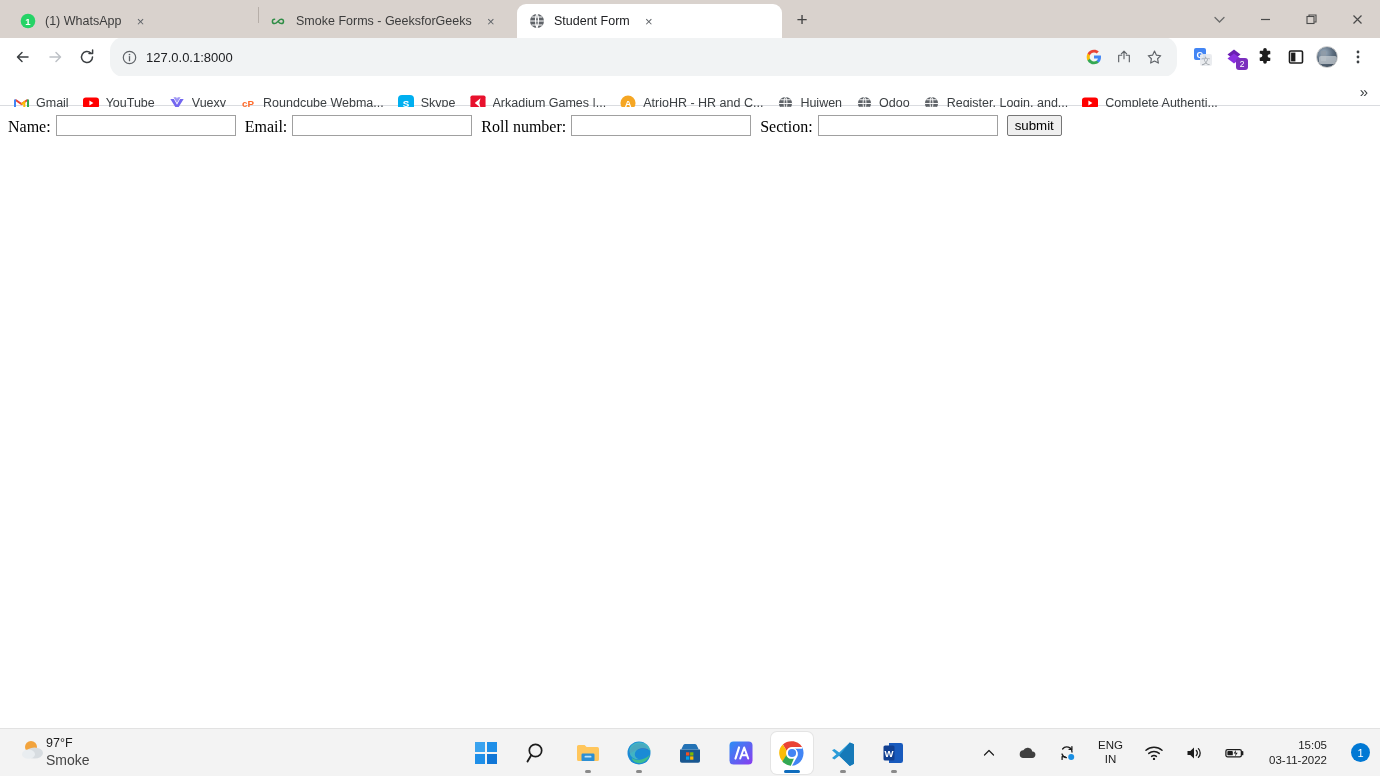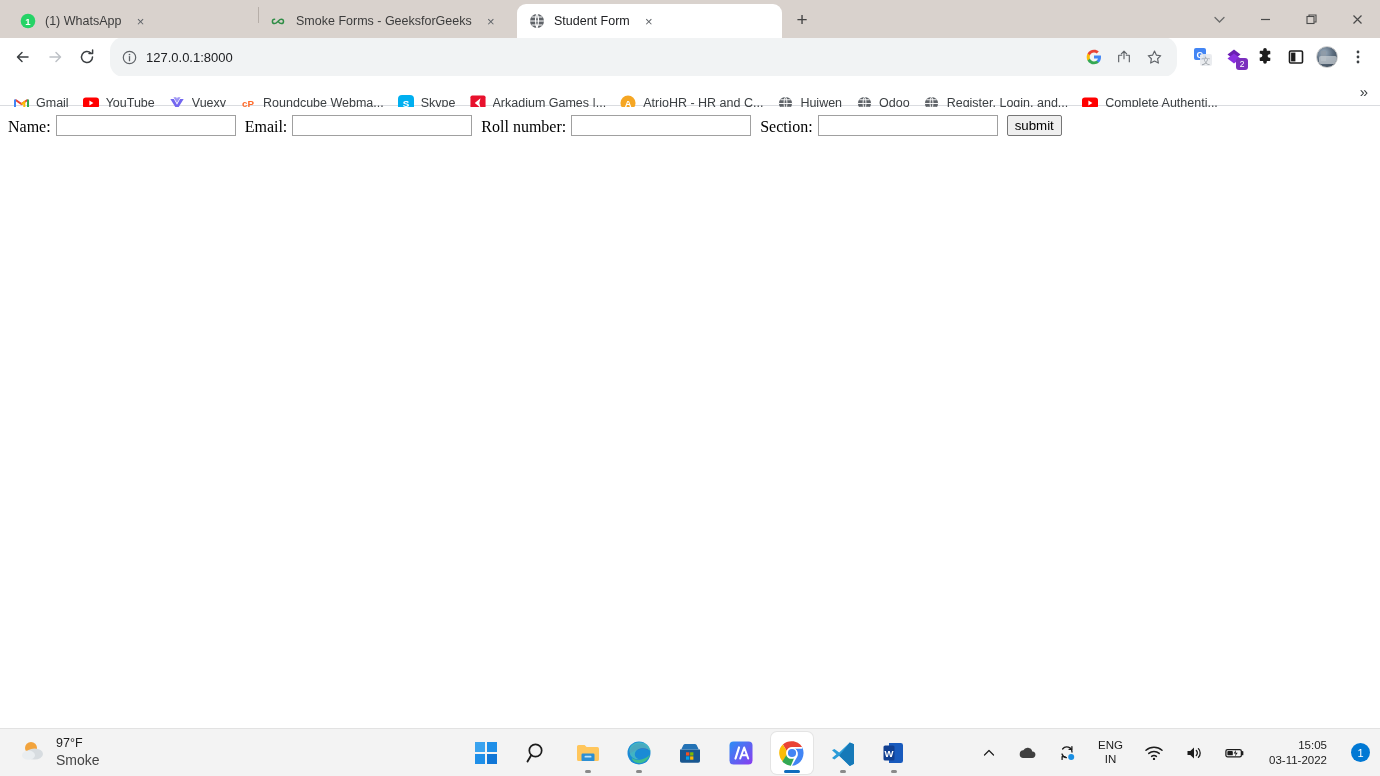--- a/index.html
+++ b/index.html
@@ -204,21 +204,21 @@
 
   
   #taskbar {
     position: absolute; left: 0; top: 728px;
     width: 1380px; height: 48px;
     background: #f3f3f3;
     border-top: 1px solid #e2e2e2;
     display: flex; align-items: center;
   }
   .tb-weather {
-    display: flex; align-items: center; gap: 10px;
+    display: flex; 
     padding-left: 18px; width: 250px;
   }
   .tb-weather .wtext { line-height: 1.25; }
   .tb-weather .wtemp { font-size: 12.5px; color: #1c1c1c; }
   .tb-weather .wcond { font-size: 14px; color: #444; }
   .tb-center {
     position: absolute; left: 50%; transform: translateX(-50%);
     display: flex; align-items: center; gap: 9px;
   }
   .tb-app {

